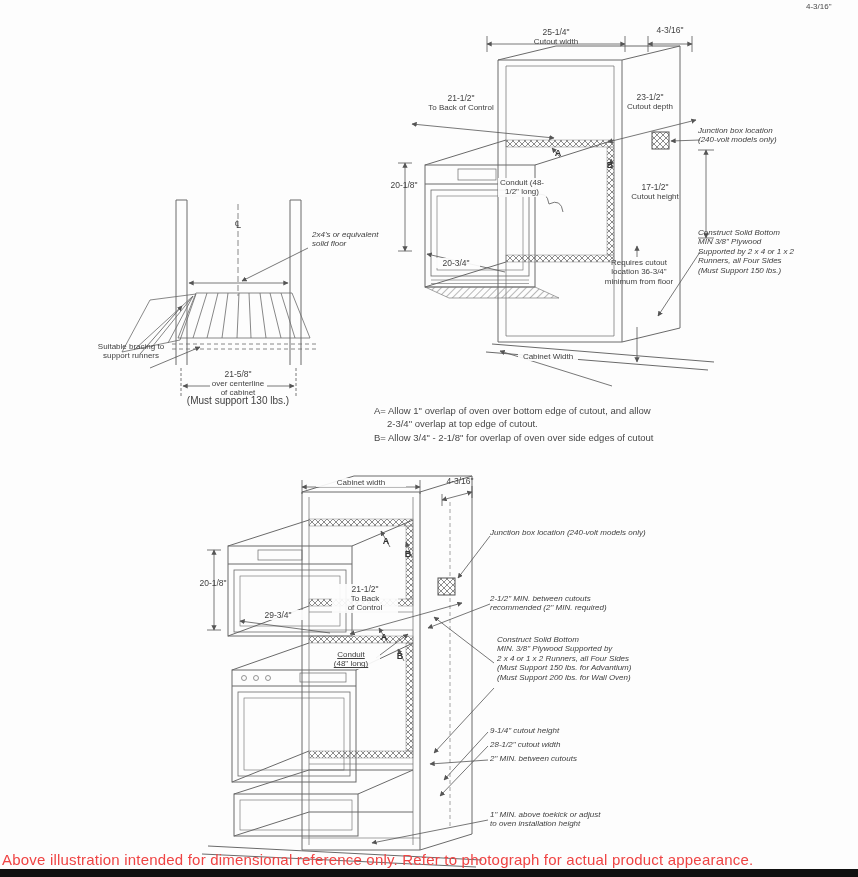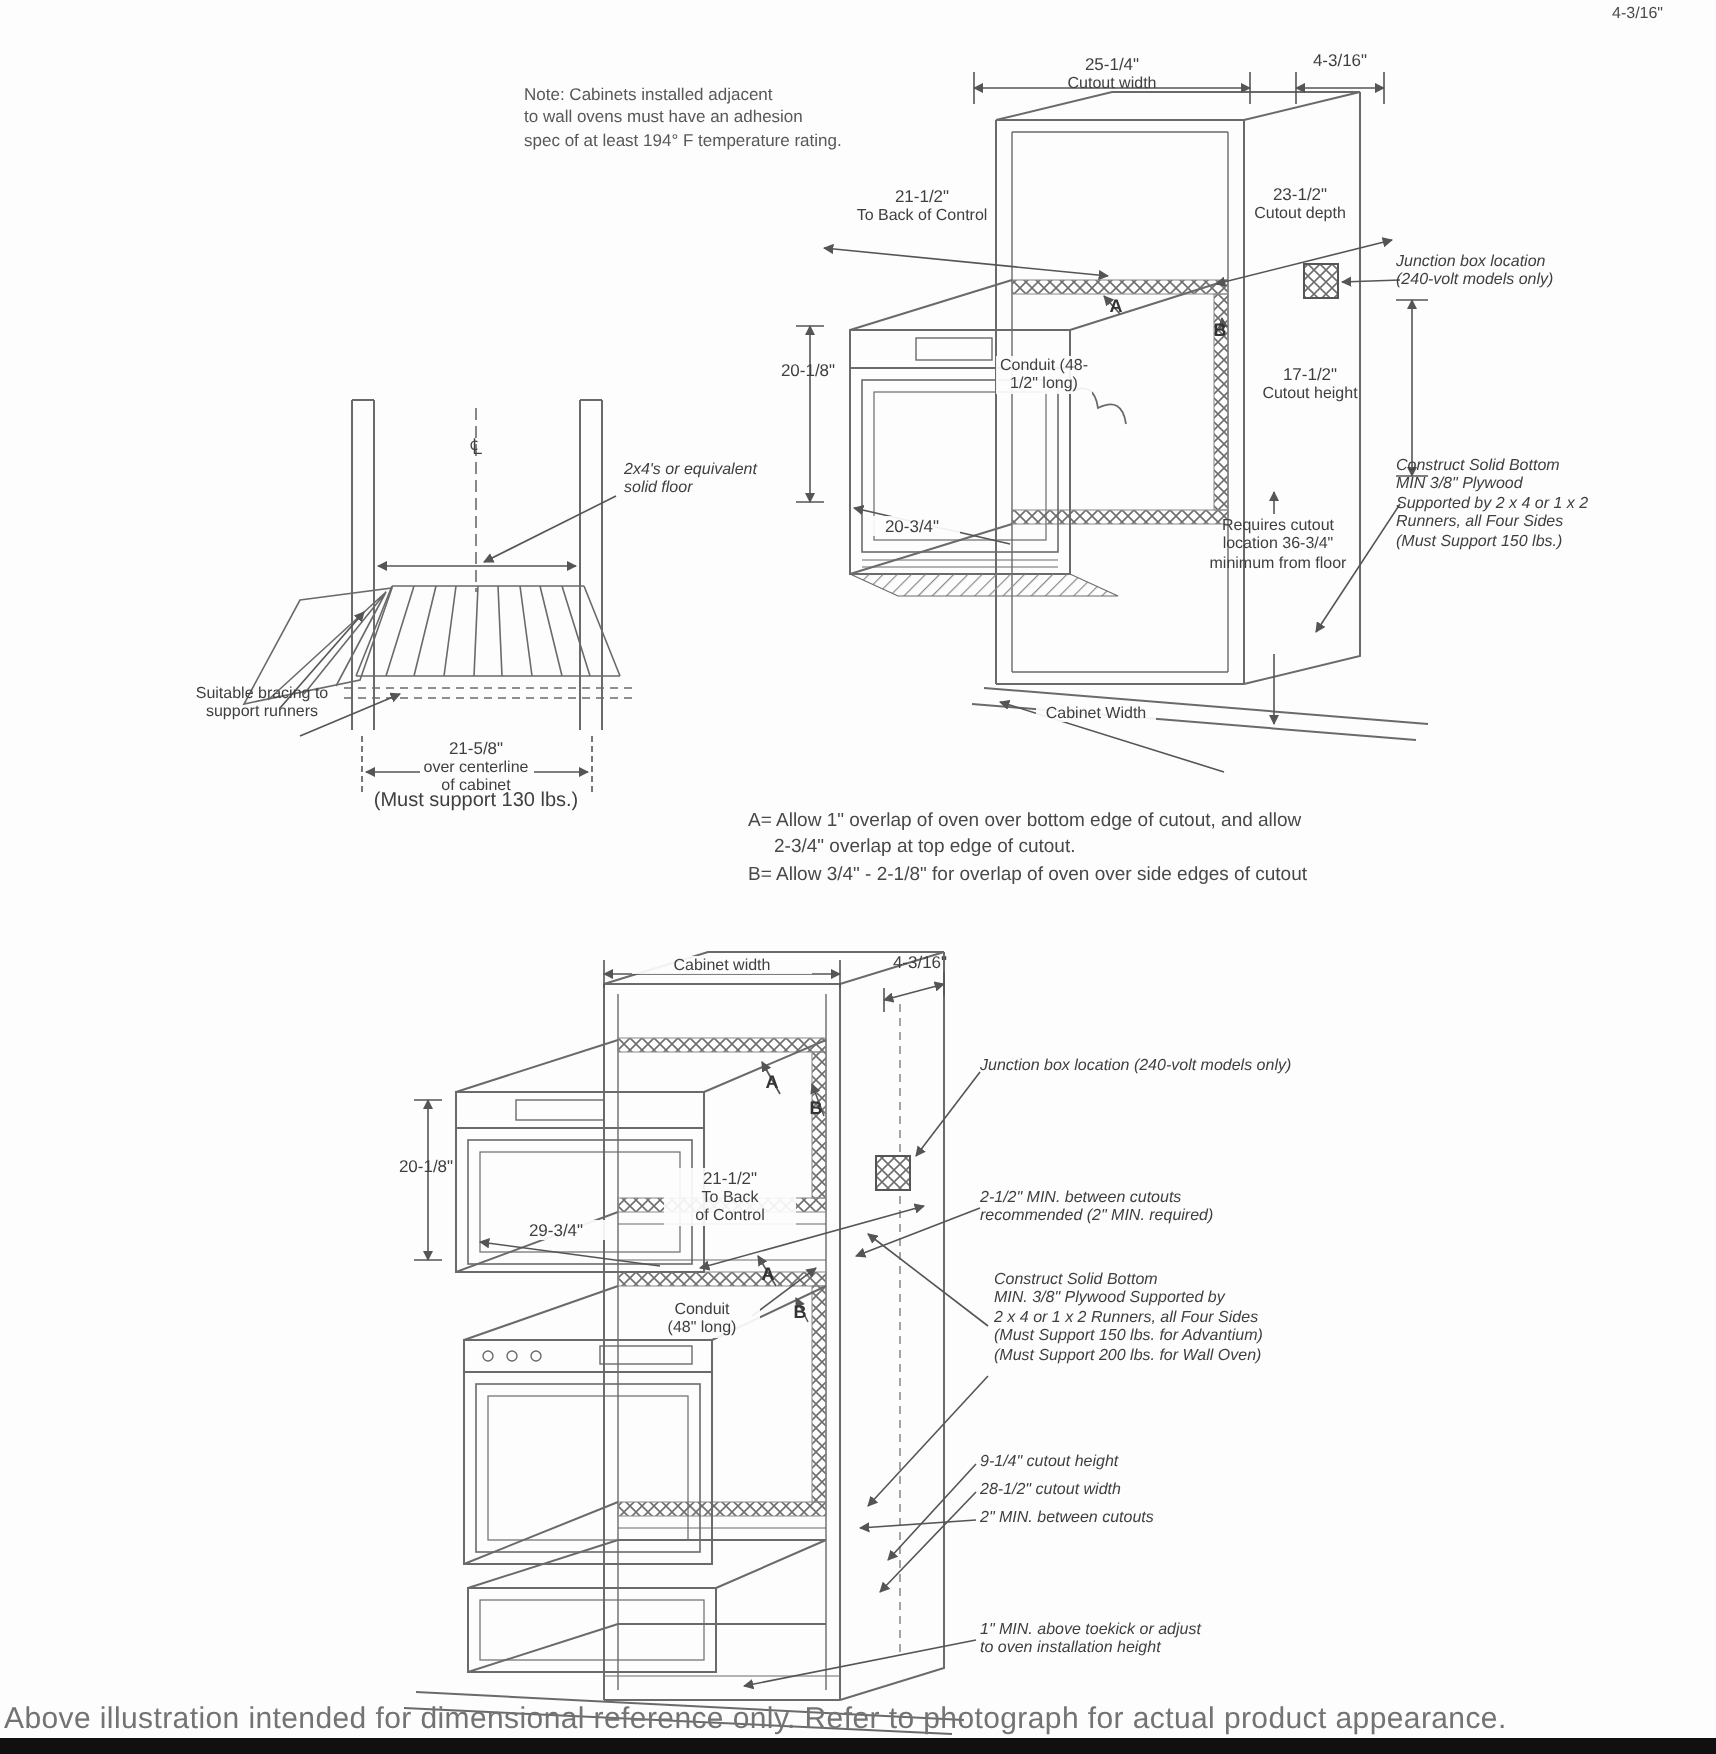--- a/index.html
+++ b/index.html
@@ -8,21 +8,21 @@
   svg{position:absolute;left:0;top:0;}
   .lbl{position:absolute;font-size:8px;line-height:1.18;color:#3f3f3f;text-align:center;}
   .ll{text-align:left;font-style:italic;}
   .bg{background:rgba(253,253,253,.92);}
   .v{font-size:8.5px;}
   .letter{font-size:9px;font-weight:bold;color:#333;}
   .title{position:absolute;left:248px;top:2px;font-size:11px;line-height:1.25;color:#4a4a4a;}
   .note{position:absolute;left:262px;top:42px;font-size:8.5px;line-height:1.35;color:#585858;}
   .abnotes{position:absolute;left:374px;top:404px;width:400px;font-size:9.5px;line-height:1.4;color:#484848;}
   .abnotes .ind{padding-left:13px;}
-  .footer{position:absolute;left:2px;top:851px;width:856px;font-size:15px;letter-spacing:.2px;color:#737373;}
+  .footer{position:absolute;left:2px;top:851px;width:856px;font-size:15px;letter-spacing:.2px;color:#ef4444;}
   .bar{position:absolute;left:0;top:869px;width:858px;height:8px;background:#101010;}
   .frag{position:absolute;left:806px;top:2px;width:52px;overflow:hidden;font-size:8px;color:#4a4a4a;}
 </style>
 </head>
 <body>
 
 <div id="page">
 
   <svg width="858" height="877" viewBox="0 0 858 877">
     <defs>
@@ -188,25 +188,20 @@
       <line x1="494" y1="688" x2="434" y2="753" marker-end="url(#ar)"></line>
       <line x1="488" y1="732" x2="444" y2="780" marker-end="url(#ar)"></line>
       <line x1="488" y1="746" x2="440" y2="796" marker-end="url(#ar)"></line>
       <line x1="488" y1="760" x2="430" y2="764" marker-end="url(#ar)"></line>
       <line x1="488" y1="820" x2="372" y2="843" marker-end="url(#ar)"></line>
     </g>
   </svg>
 
   <div class="frag">4-3/16"</div>
 
-  <div class="note">
-    <div>Note: Cabinets installed adjacent</div>
-    <div>to wall ovens must have an adhesion</div>
-    <div>spec of at least 194° F temperature rating.</div>
-  </div>
 
   <div class="lbl" style="left:508px;top:27px;width:96px;">
     <div class="v">25-1/4"</div>
     <div>Cutout width</div>
   </div>
   <div class="lbl v" style="left:644px;top:25px;width:52px;">4-3/16"</div>
   <div class="lbl" style="left:402px;top:93px;width:118px;">
     <div class="v">21-1/2"</div>
     <div>To Back of Control</div>
   </div>
@@ -247,21 +242,21 @@
   <div class="lbl bg" style="left:316px;top:478px;width:90px;">Cabinet width</div>
   <div class="lbl v" style="left:436px;top:476px;width:48px;">4-3/16"</div>
   <div class="lbl ll" style="left:490px;top:528px;width:250px;">Junction box location (240-volt models only)</div>
   <div class="lbl v" style="left:190px;top:578px;width:46px;">20-1/8"</div>
   <div class="lbl bg" style="left:332px;top:584px;width:66px;">
     <div class="v">21-1/2"</div>
     <div>To Back</div>
     <div>of Control</div>
   </div>
   <div class="lbl v bg" style="left:252px;top:610px;width:52px;">29-3/4"</div>
-  <div class="lbl bg" style="left:322px;top:650px;width:58px;">
+  <div class="lbl bg" style="left:322px;top:650px;width:58px;text-decoration:underline;">
     <div>Conduit</div>
     <div>(48" long)</div>
   </div>
   <div class="lbl letter" style="left:380px;top:536px;width:12px;">A</div>
   <div class="lbl letter" style="left:402px;top:549px;width:12px;">B</div>
   <div class="lbl letter" style="left:378px;top:632px;width:12px;">A</div>
   <div class="lbl letter" style="left:394px;top:651px;width:12px;">B</div>
   <div class="lbl ll" style="left:490px;top:594px;width:230px;">
     <div>2-1/2" MIN. between cutouts</div>
     <div>recommended (2" MIN. required)</div>

